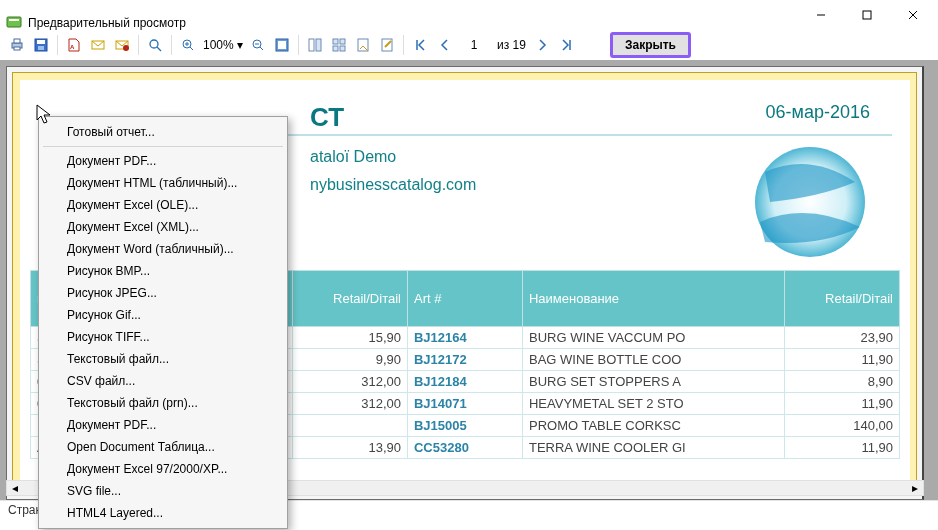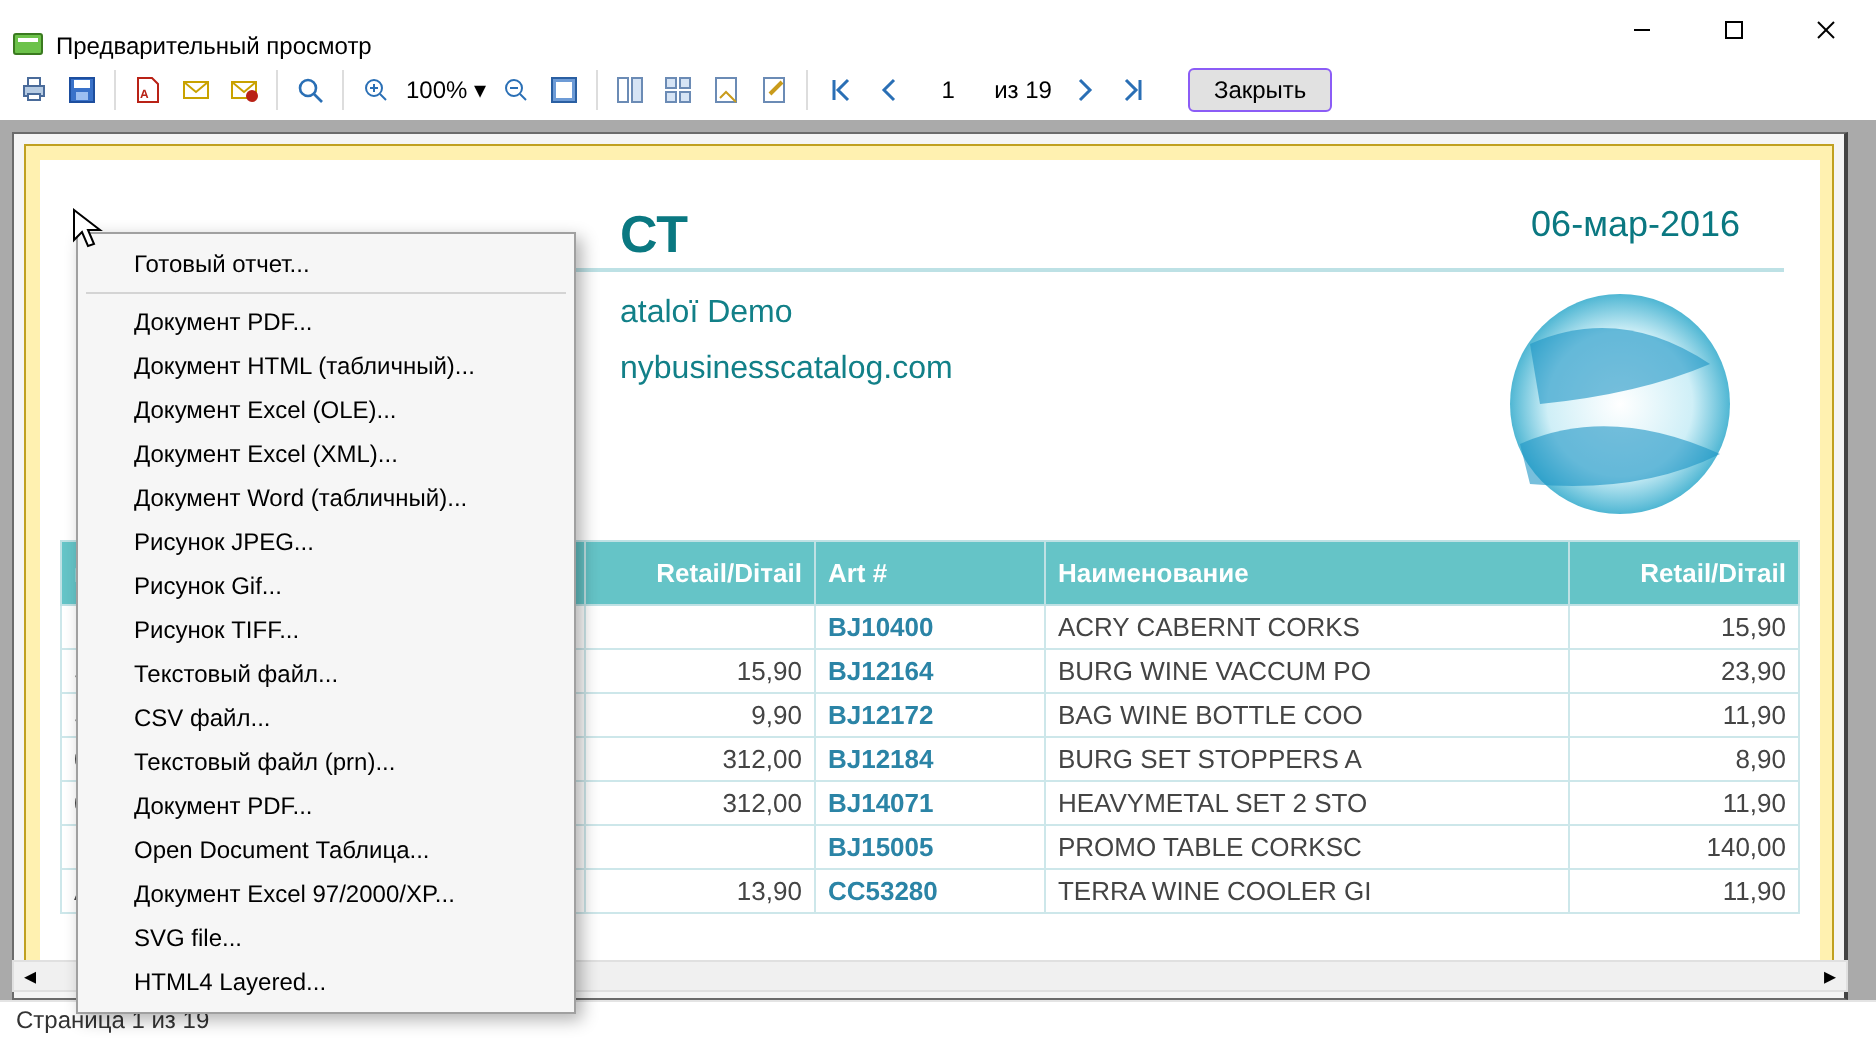--- a/index.html
+++ b/index.html
@@ -11,41 +11,41 @@
   .titlebar .win-btn { width: 46px; height: 30px; display: flex; align-items: center; justify-content: center; cursor: default; }
   .titlebar .win-btn svg { width: 10px; height: 10px; stroke: #000; stroke-width: 1; fill: none; }
 
   .toolbar { height: 30px; display: flex; align-items: center; padding: 0 6px; gap: 2px; border-bottom: 1px solid transparent; }
   .tb-btn { width: 22px; height: 22px; display: flex; align-items: center; justify-content: center; border-radius: 2px; cursor: pointer; }
   .tb-btn svg { width: 16px; height: 16px; }
   .tb-sep { width: 1px; height: 20px; background: #ddd; margin: 0 3px; }
   .zoom-sel { font-size: 12px; padding: 1px 2px; }
   .nav-page { width: 34px; height: 18px; background: #fff; border: 1px solid transparent; text-align: center; font-size: 12px; }
   .of-pages { font-size: 12px; margin: 0 4px; }
-  .close-btn { font-size: 12px; padding: 3px 12px; border: 1px solid #8b5cf6; border-radius: 3px; background: #e1e1e1; margin-left: 14px; cursor: pointer; }
+  .close-btn { font-size: 12px; padding: 3px 12px; border: 3px solid #8b5cf6; border-radius: 3px; background: #e1e1e1; margin-left: 30px; cursor: pointer; font-weight: bold; }
 
   .content { position: relative; height: 440px; background: #aaa; }
   .canvas-back { position: absolute; top: 6px; left: 6px; width: 918px; height: 434px; background: #f5f5f5; border: 1px solid #6b6b6b; border-right: 2px solid #444; }
   .yellow-layer { position: absolute; top: 12px; left: 12px; width: 905px; height: 418px; background: #fff1b0; border: 1px solid #c0a020; }
   .paper { position: absolute; top: 20px; left: 20px; width: 890px; height: 404px; background: #fff; }
 
   .doc-title { position: absolute; top: 22px; left: 290px; font-size: 26px; font-weight: 700; color: #0a7881; }
   .doc-date { position: absolute; top: 22px; right: 40px; font-size: 18px; color: #0a7881; }
   .hr-line { position: absolute; top: 54px; left: 18px; width: 854px; height: 2px; background: #bde1e5; }
 
   .company-name { position: absolute; top: 68px; left: 290px; font-size: 16px; color: #128088; }
   .company-url1 { position: absolute; top: 88px; left: 290px; font-size: 16px; color: #128088; }
   .company-url2 { position: absolute; top: 96px; left: 290px; font-size: 16px; color: #128088; }
 
   .logo { position: absolute; top: 62px; right: 40px; width: 120px; height: 120px; }
   .logo svg { width: 100%; height: 100%; }
 
   .table-area { position: absolute; top: 190px; left: 10px; width: 870px; }
   table { width: 100%; border-collapse: collapse; font-size: 13px; }
-  th { background: #65c4c7; color: #fff; font-weight: 700; padding: 8px 6px; text-align: left; border: 1px solid #bfe1e4; }
+  th { background: #65c4c7; color: #fff; font-weight: 400; padding: 20px 6px; text-align: left; border: 1px solid #bfe1e4; }
   th.right, td.right { text-align: right; }
   td { border: 1px solid #cde7ea; padding: 3px 6px; color: #444; white-space: nowrap; overflow: hidden; }
   td.art { color: #2b84a6; font-weight: 600; }
   .col-art { width: 90px; }
   .col-name { width: 205px; margin-left: 25px; }
   .col-price { width: 90px; }
 
   .scrollbar-h { position: absolute; bottom: 4px; left: 6px; width: 918px; height: 16px; background: #f0f0f0; border: 1px solid #e0e0e0; display: flex; align-items: center; justify-content: space-between; }
   .scrollbar-h .sb-arrow { width: 16px; height: 14px; display: flex; align-items: center; justify-content: center; }
 
@@ -234,27 +234,20 @@
           <tr>
             <th class="col-name">именование</th>
             <th class="col-price right">Retail/Dітаіl</th>
             <th class="col-art">Art #</th>
             <th class="col-name">Наименование</th>
             <th class="col-price right">Retail/Dітаil</th>
           </tr>
         </thead>
         <tbody id="tbody">
             <tr>
-              <td></td>
-              <td class="right"></td>
-              <td class="art">BJ10400</td>
-              <td>ACRY CABERNT CORKS</td>
-              <td class="right">15,90</td>
-            </tr>
-            <tr>
               <td>STER APPLE CORER .</td>
               <td class="right">15,90</td>
               <td class="art">BJ12164</td>
               <td>BURG WINE VACCUM PO</td>
               <td class="right">23,90</td>
             </tr>
             <tr>
               <td>STER POTATO FORK</td>
               <td class="right">9,90</td>
               <td class="art">BJ12172</td>
@@ -300,20 +293,21 @@
   </div>
 
   <div class="dropdown" id="dropdown">
       <div class="mi">Готовый отчет...</div>
       <div class="sep"></div>
       <div class="mi">Документ PDF...</div>
       <div class="mi">Документ HTML (табличный)...</div>
       <div class="mi">Документ Excel (OLE)...</div>
       <div class="mi">Документ Excel (XML)...</div>
       <div class="mi">Документ Word (табличный)...</div>
+      <div class="mi">Рисунок BMP...</div>
       <div class="mi">Рисунок JPEG...</div>
       <div class="mi">Рисунок Gif...</div>
       <div class="mi">Рисунок TIFF...</div>
       <div class="mi">Текстовый файл...</div>
       <div class="mi">CSV файл...</div>
       <div class="mi">Текстовый файл (prn)...</div>
       <div class="mi">Документ PDF...</div>
       <div class="mi">Open Document Таблица...</div>
       <div class="mi">Документ Excel 97/2000/XP...</div>
       <div class="mi">SVG file...</div>

